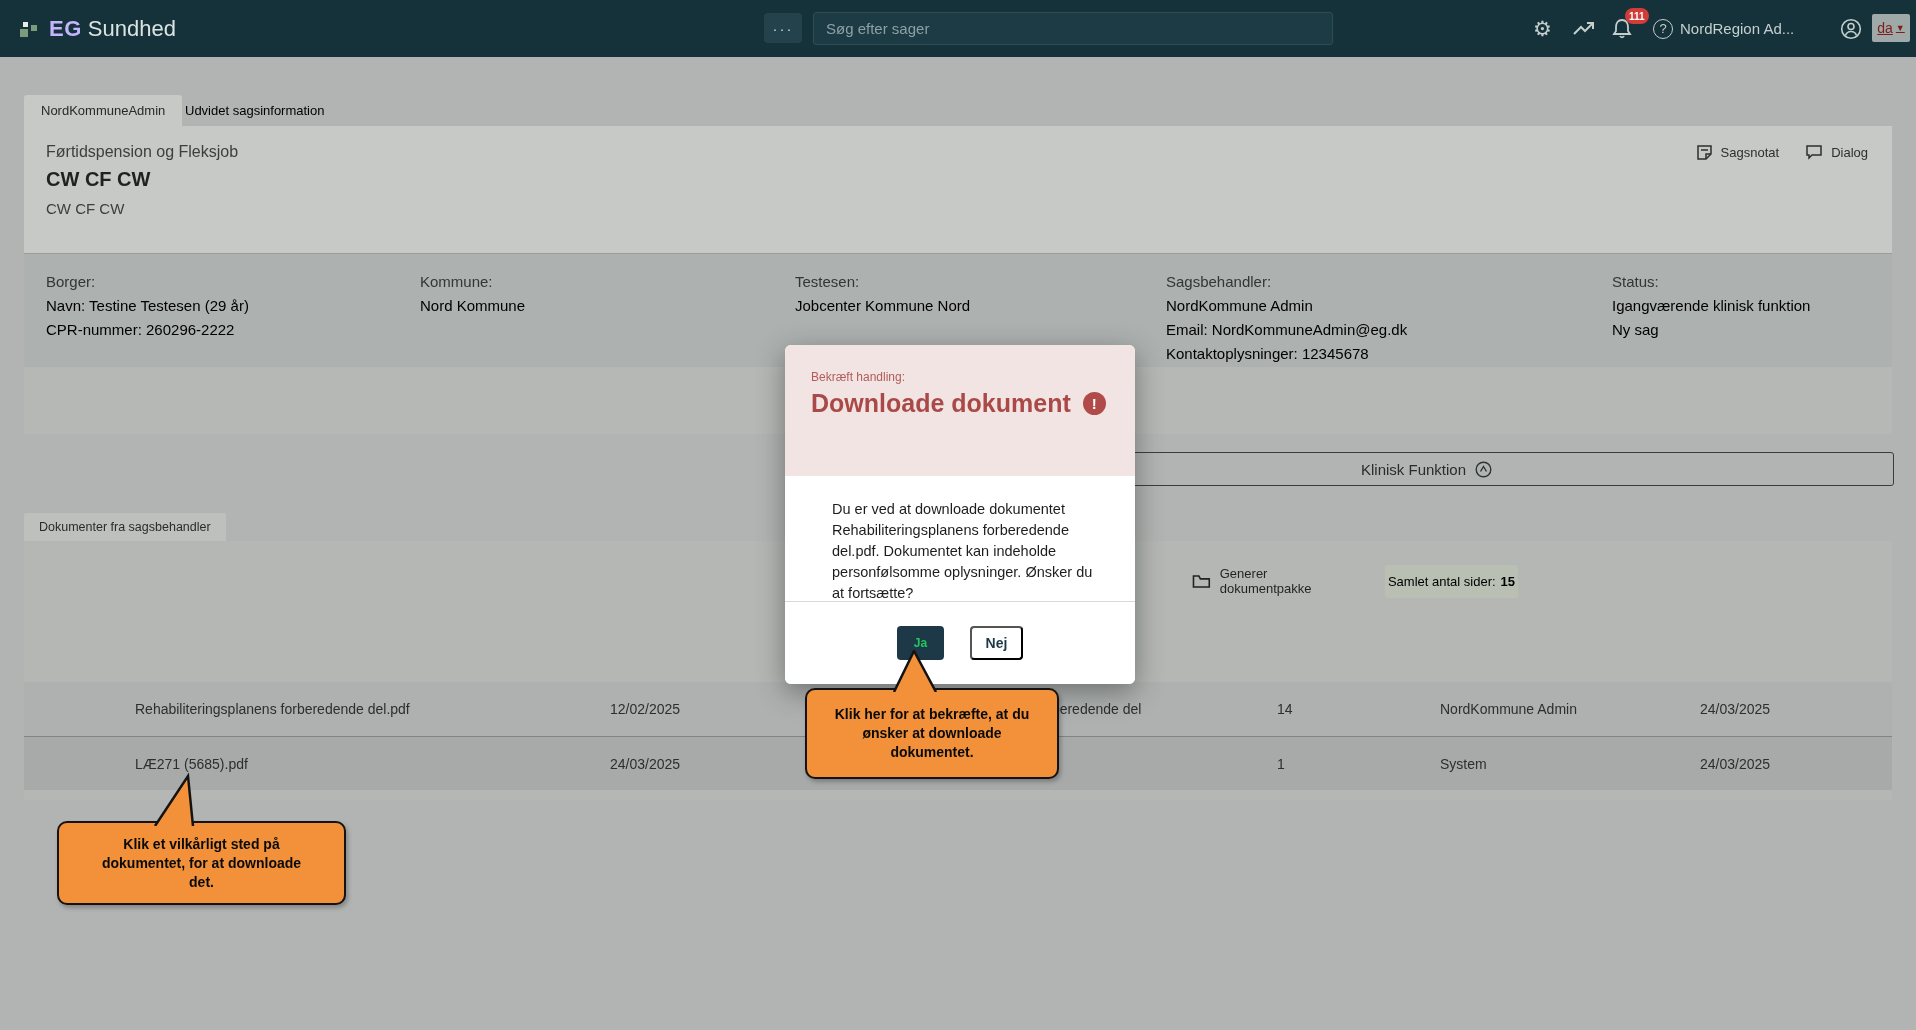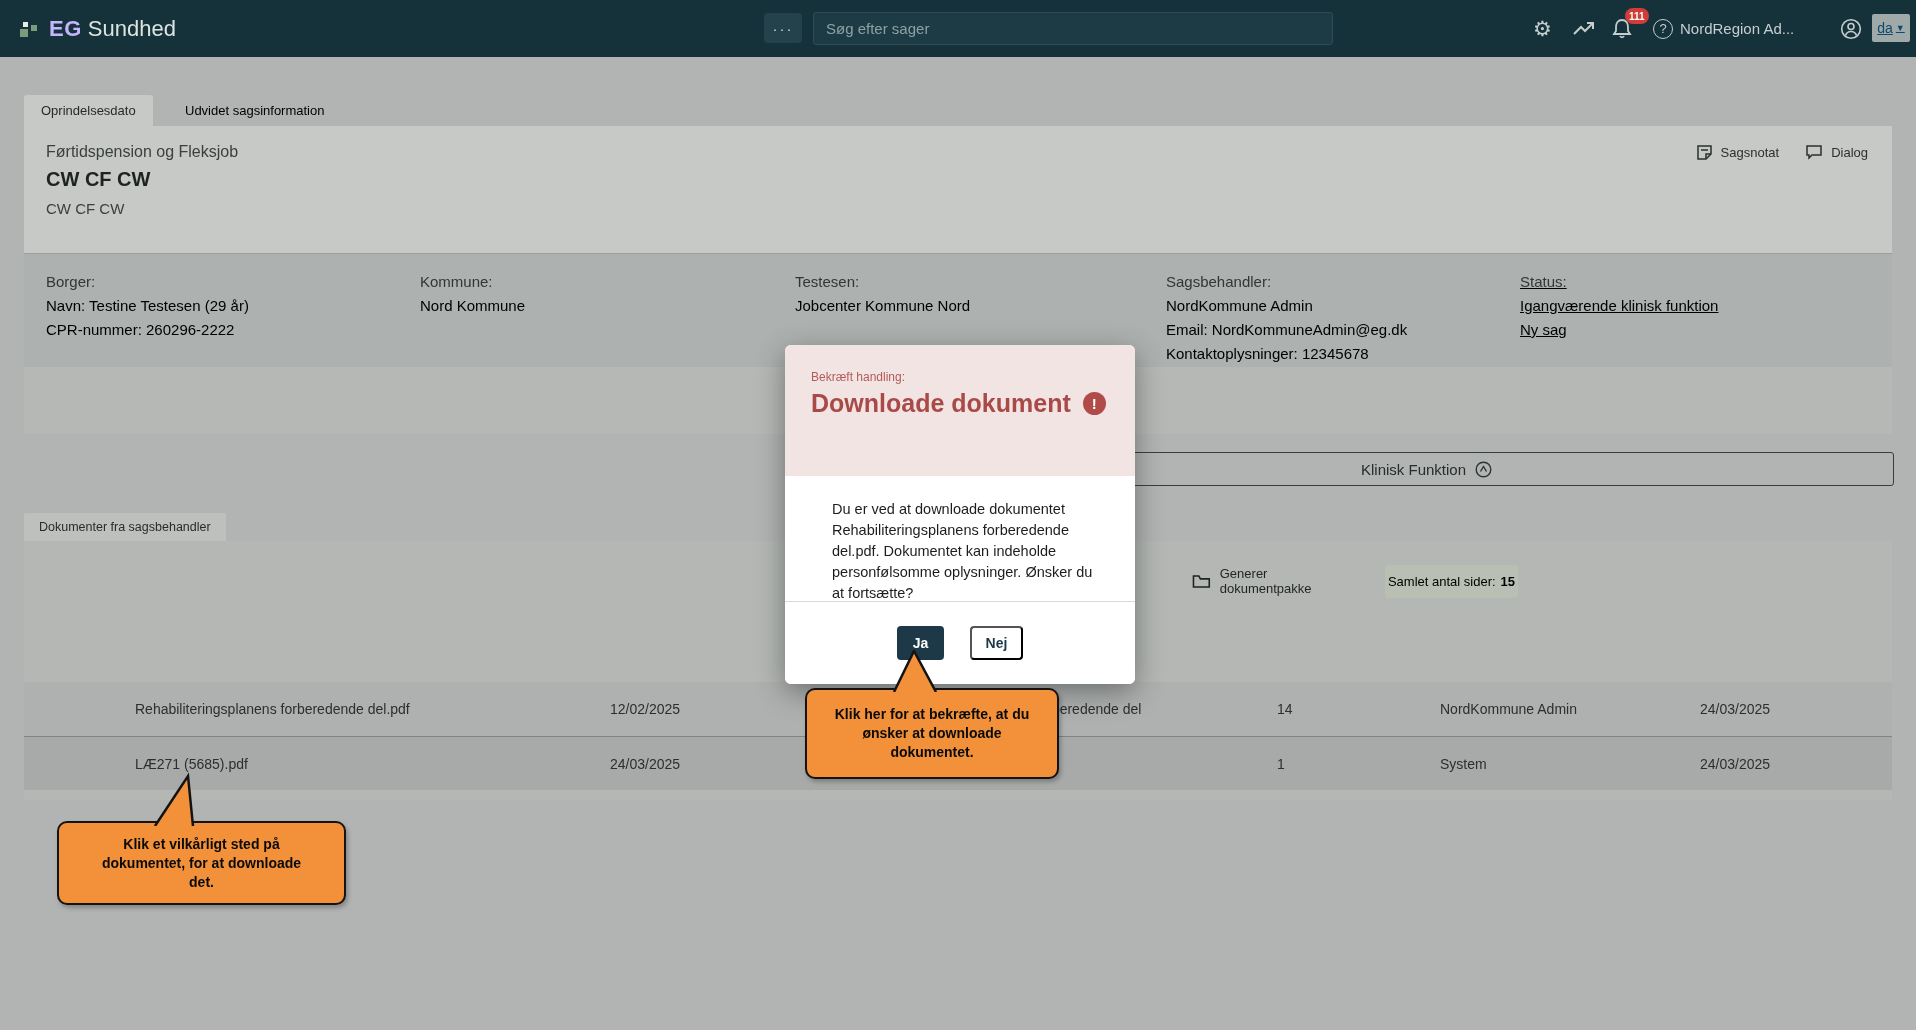--- a/index.html
+++ b/index.html
@@ -34,21 +34,21 @@
   .badge { position:absolute; left:1625px; top:8px; min-width:22px; height:16px; background:#d03c38;
     border-radius:9px; color:#fff; font-size:10px; font-weight:700; display:flex; align-items:center;
     justify-content:center; padding:0 4px; z-index:2; }
   .help-c { left:1653px; }
   .circle-q { width:20px; height:20px; border:1.5px solid #c3cecd; border-radius:50%; font-size:13px;
     display:flex; align-items:center; justify-content:center; }
   .account { left:1680px; font-size:15px; color:#c5cfce; }
   .person { left:1840px; }
   .lang { position:absolute; left:1872px; top:14px; width:38px; height:28px; background:#9fa9a7;
     border-radius:2px; display:flex; align-items:center; justify-content:center; gap:3px;
-    font-size:14px; color:#0c4a6e; font-weight:400; cursor:pointer;text-decoration:underline; }
+    font-size:14px; color:#7f1d1d; font-weight:400; cursor:pointer;text-decoration:underline; }
   .lang .caret { font-size:9px; }
 
   
   .tab-active { position:absolute; left:24px; top:95px; height:31px; padding:0 17px; background:#c6c9c5;
     border-radius:3px 3px 0 0; font-size:13px; color:#272a28; display:flex; align-items:center; cursor:pointer; }
   .tab-idle { position:absolute; left:168px; top:95px; height:31px; padding:0 17px; font-size:13px;
     color:#44474
 5; display:flex; align-items:center; cursor:pointer; }
 
   
@@ -57,21 +57,21 @@
   .case-title { position:absolute; left:22px; top:42px; font-size:20px; font-weight:700; color:#1e2320; }
   .case-sub { position:absolute; left:22px; top:74px; font-size:15px; color:#3b3f3d; }
   .case-actions { position:absolute; right:24px; top:18px; display:flex; gap:26px; }
   .case-action { display:flex; align-items:center; gap:8px; font-size:13px; color:#2c302e; cursor:pointer; }
 
   .panel-info { position:absolute; left:24px; top:253px; width:1868px; height:114px; background:#adb1af;
     border-top:1px solid #9a9e9c; }
   .info-col { position:absolute; top:16px; font-size:15px; color:#36393
 7; line-height:24px; }
   .info-col .lbl { color:#333634; }
-  .ic0 { left:22px; } .ic1 { left:396px; } .ic2 { left:771px; } .ic3 { left:1142px; } .ic4 { left:1496px;text-decoration:underline; }
+  .ic0 { left:22px; } .ic1 { left:396px; } .ic2 { left:771px; } .ic3 { left:1142px; } .ic4 { left:1588px; }
 
   .panel-strip { position:absolute; left:24px; top:367px; width:1868px; height:67px; background:#b5b8b5; }
 
   
   .btn-sagsbehandler { position:absolute; left:24px; top:452px; width:929px; height:34px; background:#35493f;
     border-radius:3px; color:#cbd2cb; font-size:15px; display:flex; align-items:center; justify-content:center;
     cursor:pointer; z-index:1; }
   .btn-klinisk { position:absolute; left:959px; top:452px; width:935px; height:34px; background:transparent;
     border:1px solid #343f3d; border-radius:3px; color:#272d2b; font-size:15px; display:flex; align-items:center;
     justify-content:center; gap:9px; cursor:pointer; z-index:1; }
@@ -106,22 +106,22 @@
   .modal-kicker { position:absolute; left:26px; top:25px; font-size:12px; color:#b25b58; }
   .modal-title-row { position:absolute; left:26px; top:44px; display:flex; align-items:center; gap:12px; }
   .modal-title { font-size:25px; font-weight:700; color:#a94a48; }
   .alert-ico { width:23px; height:23px; background:#b14b49; border-radius:50%; color:#fff; font-weight:700;
     font-size:15px; display:flex; align-items:center; justify-content:center; }
   .modal-body { position:relative; width:100%; height:151px; background:#fff; padding:23px 36px 0 26px; }
   .modal-text { font-size:14.5px; line-height:21px; color:#1c1e1d;margin-left:21px; }
   .modal-divider { position:absolute; left:0; top:256px; width:100%; border-top:1px solid #d9d9d9; }
   .modal-foot { position:absolute; left:0; top:257px; width:100%; height:82px; background:#fff;
     display:flex; align-items:center; justify-content:center; gap:26px; }
-  .btn-ja { width:47px; height:34px; background:#1d3947; border:none; border-radius:4px; color:#ffffff;
-    font-weight:700; font-size:14px; cursor:pointer; font-family:inherit; }
+  .btn-ja { width:47px; height:34px; background:#1d3947; border:none; border-radius:4px; color:#22c55e;
+    font-weight:700; font-size:12px; cursor:pointer; font-family:inherit; }
   .btn-nej { width:53px; height:34px; background:#fff; border:2px solid #24465
 6; border-radius:4px; color:#1d3947; font-weight:700; font-size:14px; cursor:pointer; font-family:inherit; }
 
   
   .callout { position:absolute; background:#f2913a; border:2px solid #131313; border-radius:10px; z-index:60;
     display:flex; align-items:center; justify-content:center; text-align:center; font-weight:700;
     font-size:14px; line-height:19px; color:#0a0a0a; box-shadow:2px 3px 4px rgba(0,0,0,.25); }
   .callout1 { left:805px; top:688px; width:254px; height:91px; padding:8px 18px; }
   .callout2 { left:57px; top:821px; width:289px; height:84px; padding:8px 36px; }
   .arrow-svg { position:absolute; z-index:61; }
@@ -182,21 +182,21 @@
           <path d="M5.5 17.5 C6.5 14.5 9 13.5 11 13.5 C13 13.5 15.5 14.5 16.5 17.5" fill="none" stroke="#c3cecd" stroke-width="1.6"></path>
         </svg>
     </div>
 
     <div class="lang">
       <span>da</span>
       <span class="caret">▼</span>
     </div>
   </div>
 
-  <div class="tab-active">Oprindelsesdato</div>
+  <div class="tab-active">NordKommuneAdmin</div>
   <div class="tab-idle">Udvidet sagsinformation</div>
 
   <div class="panel-title">
     <div class="case-cat">Førtidspension og Fleksjob</div>
     <div class="case-title">CW CF CW</div>
     <div class="case-sub">CW CF CW</div>
     <div class="case-actions">
       <div class="case-action">
         <svg class="icon-svg" width="17" height="17" viewBox="0 0 17 17">
             <path d="M2 2 L15 2 L15 10 L10 15 L2 15 Z" fill="none" stroke="#2c302e" stroke-width="1.5"></path>

